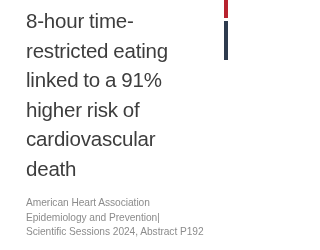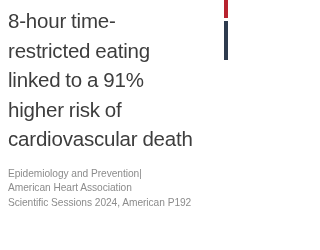--- a/index.html
+++ b/index.html
@@ -16,21 +16,21 @@
   }
 
   .card {
     position: absolute;
     left: 0;
     top: 0;
     width: 228px;
     height: 222px;
     background: #ffffff;
     box-sizing: border-box;
-    padding: 6px 26px 4px 8px;
+    padding: 6px 26px 4px 26px;
   }
 
   .headline {
     margin: 0;
     padding: 0;
     font-family: "Liberation Sans", sans-serif;
     font-weight: 300;
     font-size: 20.5px;
     line-height: 29.5px;
     letter-spacing: -0.2px;
@@ -79,23 +79,23 @@
   }
 </style>
 </head>
 <body>
 
 <div class="card">
 
   <h1 class="headline"><span>8-hour time-</span> <span>restricted eating</span> <span>linked to a 91%</span> <span>higher risk of</span> <span>cardiovascular</span> <span>death</span></h1>
 
   <p class="attribution">
+    <span class="attr-line">American Heart Association</span>
     <span class="attr-line">Epidemiology and Prevention|</span>
-    <span class="attr-line">American Heart Association</span>
-    <span class="attr-line">Scientific Sessions 2024, American P192</span>
+    <span class="attr-line">Scientific Sessions 2024, Abstract P192</span>
   </p>
 
 </div>
 
 <div class="edge-stripes">
   <div class="stripe stripe-red"></div>
   <div class="stripe stripe-navy"></div>
 </div>
 
 </body></html>

